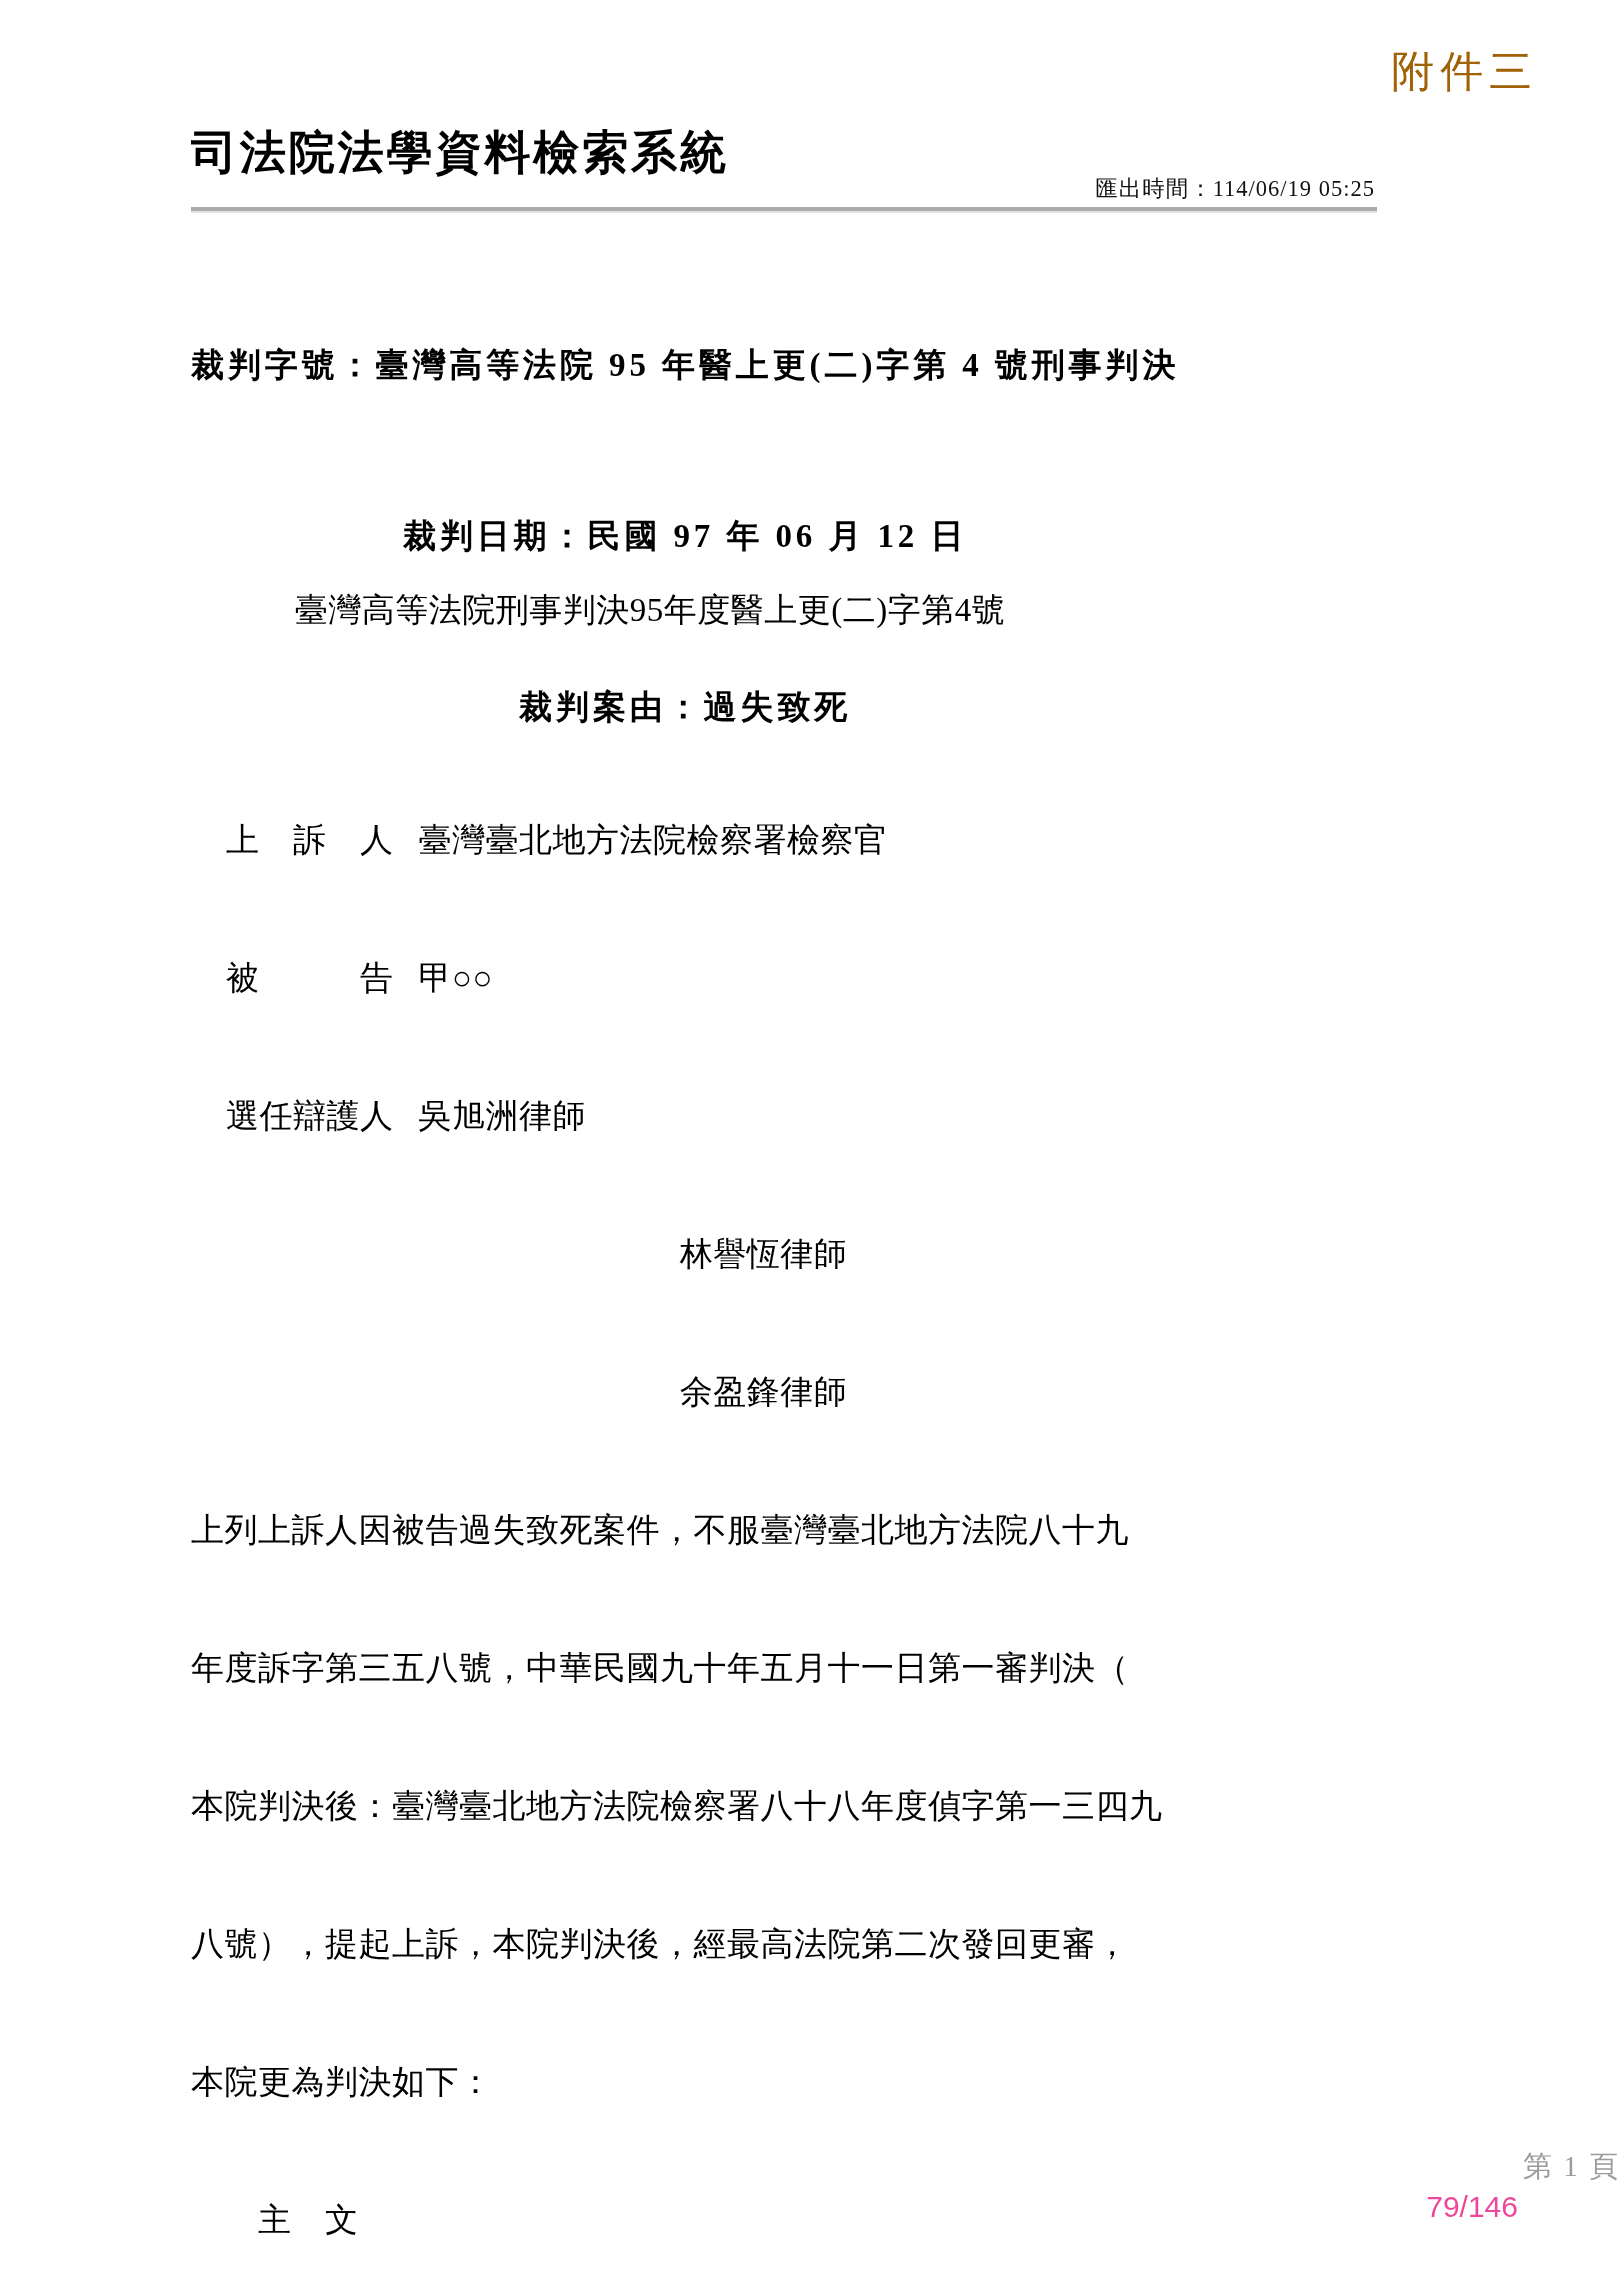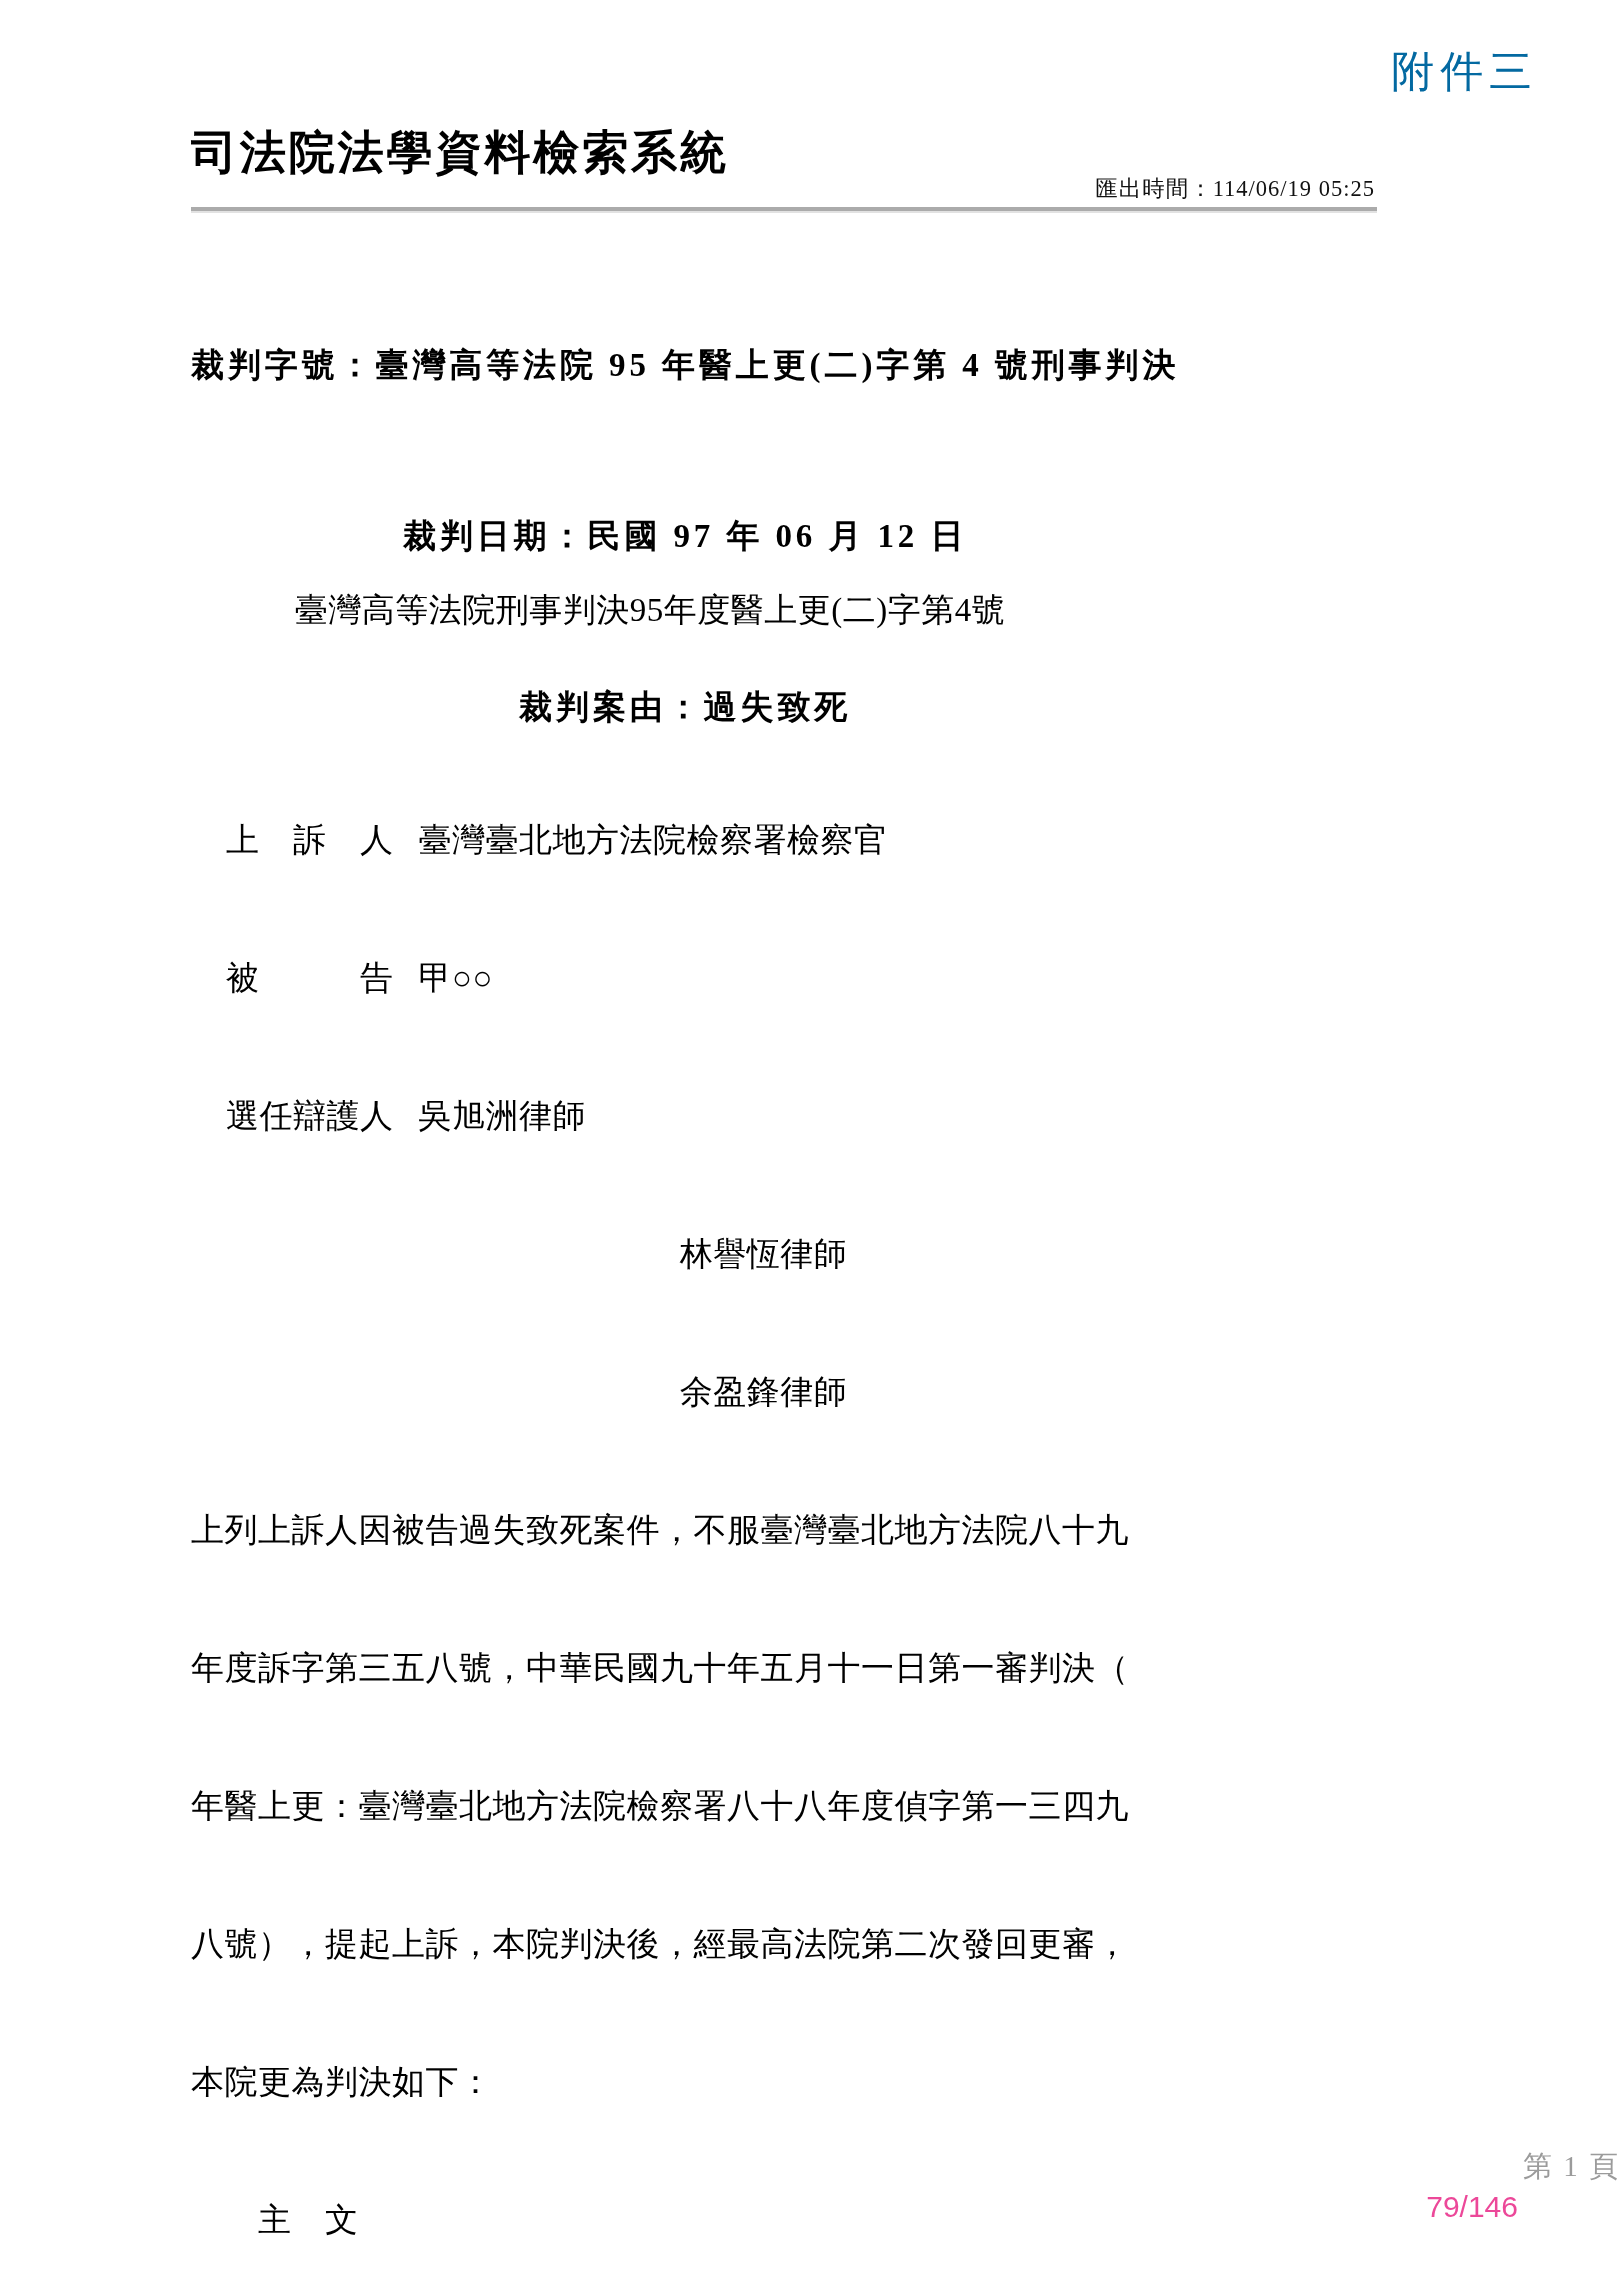--- a/index.html
+++ b/index.html
@@ -4,21 +4,21 @@
 <style>
   html,body{margin:0;padding:0;}
   body{
     width:1620px;height:2293px;position:relative;background:#ffffff;color:#000;
     font-family:"Liberation Serif","DejaVu Serif",serif;
     overflow:hidden;
   }
   .abs{position:absolute;}
   
   .attachment{
-    top:43px;right:82px;font-size:43px;letter-spacing:5.9px;color:#0369a1;
+    top:43px;right:82px;font-size:43px;letter-spacing:5.9px;color:#a16207;
   }
   .sys-title{
     top:122px;left:191px;font-size:46px;font-weight:bold;letter-spacing:2.9px;
     font-family:"Liberation Sans","DejaVu Sans",sans-serif;
   }
   .export-time{
     top:173px;right:245px;font-size:22.5px;color:#111;letter-spacing:1px;
   }
   .divider{
     top:207px;left:191px;width:1186px;height:3.9px;
@@ -85,21 +85,21 @@
   </div>
   <div class="party-row party-cont">
     <span>林譽恆律師</span>
   </div>
   <div class="party-row party-cont">
     <span>余盈鋒律師</span>
   </div>
 
   <div class="bline">上列上訴人因被告過失致死案件，不服臺灣臺北地方法院八十九</div>
   <div class="bline">年度訴字第三五八號，中華民國九十年五月十一日第一審判決（</div>
-  <div class="bline">年醫上更：臺灣臺北地方法院檢察署八十八年度偵字第一三四九</div>
+  <div class="bline">本院判決後：臺灣臺北地方法院檢察署八十八年度偵字第一三四九</div>
   <div class="bline">八號），提起上訴，本院判決後，經最高法院第二次發回更審，</div>
   <div class="bline">本院更為判決如下：</div>
   <div class="bline">　　主　文</div>
   
   
   
   
   
   
   

